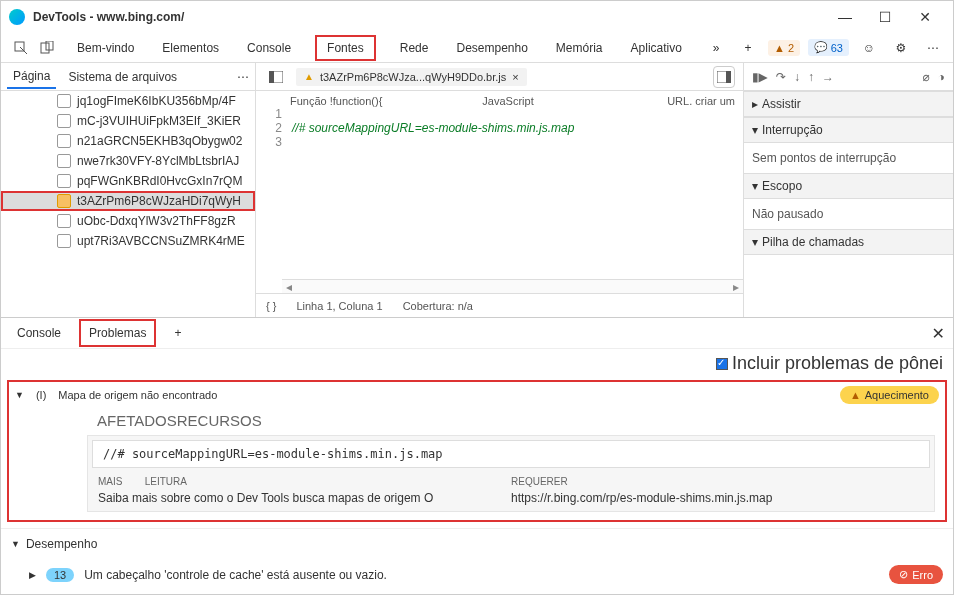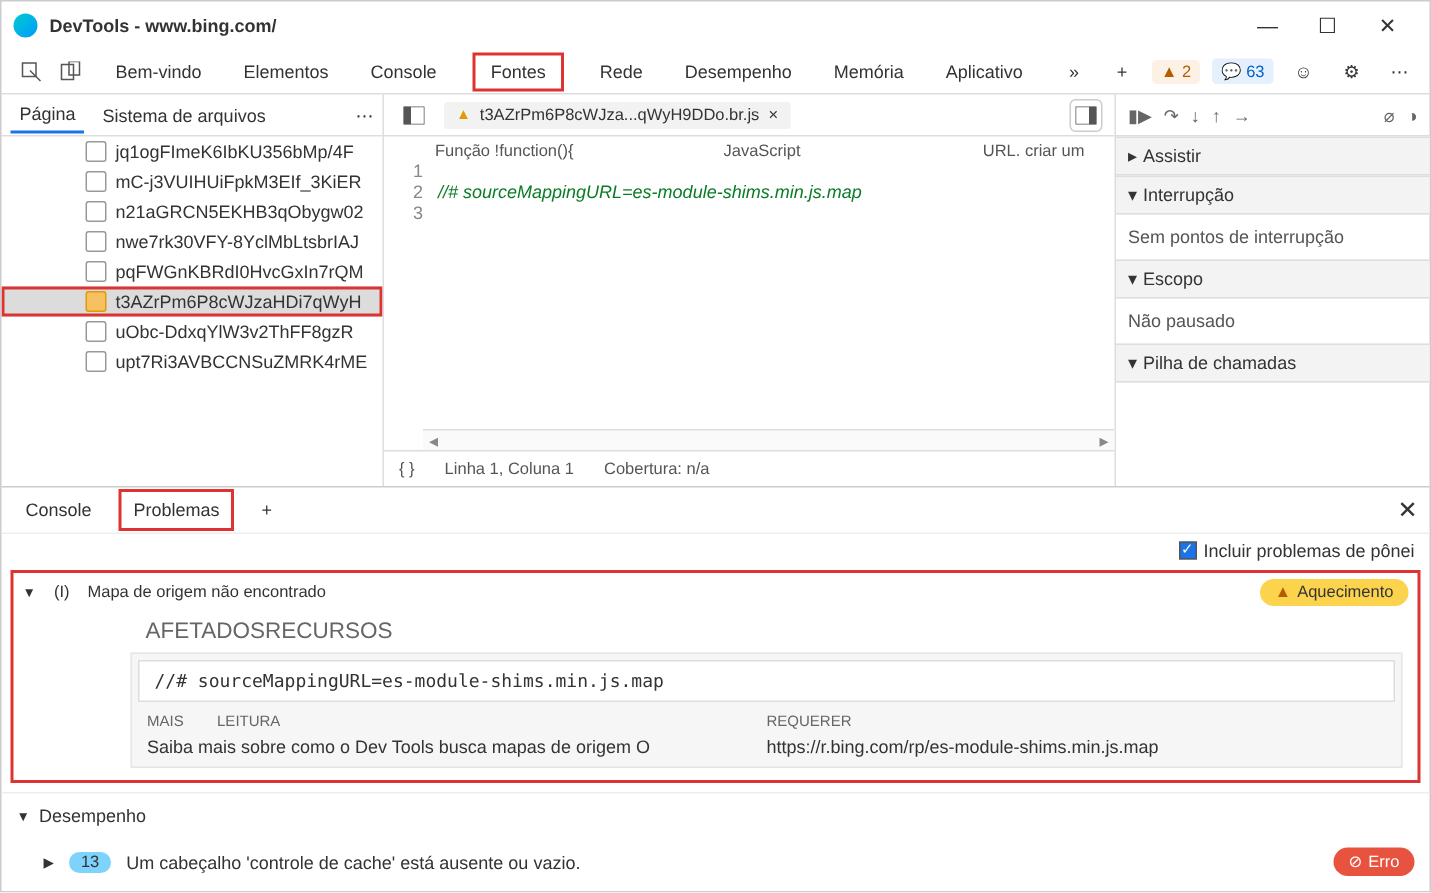--- a/index.html
+++ b/index.html
@@ -30,39 +30,39 @@
 .tree-item .ficon { width: 14px; height: 14px; border: 1px solid #999; border-radius: 2px; margin-right: 6px; flex-shrink: 0; background:#fff; }
 .tree-item.selected { background: #dcdcdc; }
 .tree-item.hl { outline: 2px solid #d33; outline-offset: -2px; }
 .tree-item.hl .ficon { background: #f7c063; border-color: #e09b00; }
 .mid-col { flex: 1; display: flex; flex-direction: column; }
 .file-tabs { height: 28px; display: flex; align-items: center; border-bottom: 1px solid #ddd; padding: 0 8px; gap: 8px; }
 .file-tab { background: #f2f2f2; padding: 3px 8px; border-radius: 2px; display: flex; align-items: center; gap: 6px; font-size: 11px;}
 .file-tab .warn-ico { color:#e09b00; font-size:10px;}
 .overflow-btn { width:22px; height:22px; border:1px solid #ccc; border-radius:4px; display:flex; align-items:center; justify-content:center; margin-left:auto;}
 .editor-area { flex: 1; position: relative; font-family: Consolas, monospace; font-size: 12px; overflow:hidden;}
-.editor-inner { position:absolute; top:0; left:0; right:12px; padding:4px 8px;}
+.editor-inner { position:absolute; top:0; left:0; right:0; padding:4px 8px;}
 .editor-row { display: flex; }
 .lineno { width: 18px; color: #888; text-align: right; margin-right: 10px; }
 .meta-row { display:flex; gap:100px; color:#555; font-size:11px; padding-left:26px;}
 .code-comment { color: #0a7c26; font-style: italic; }
 .scrollbar-h { position:absolute; bottom:0; left:26px; right:0; height:14px; border-top:1px solid #ddd; background:#fafafa; display:flex; align-items:center;}
 .scroll-arrow { width:14px; display:flex; justify-content:center; color:#888;}
 .editor-status { height: 24px; border-top: 1px solid #ddd; display: flex; align-items: center; padding: 0 10px; gap: 20px; font-size: 11px; color: #555; }
 .right-col { width: 210px; border-left: 1px solid #ddd; display: flex; flex-direction: column; }
 .debug-toolbar { height: 28px; border-bottom: 1px solid #ddd; display: flex; align-items: center; gap: 8px; padding: 0 8px; color:#666;}
 .section-head { background: #f3f3f3; border-bottom: 1px solid #ddd; border-top: 1px solid #ddd; padding: 5px 8px; font-size: 12px; display:flex; align-items:center; gap:4px;}
 .section-body { padding: 8px; font-size: 12px; color: #555; }
 .drawer { border-top: 1px solid #ccc; display: flex; flex-direction: column; }
 .drawer-tabs { height: 30px; display: flex; align-items: center; padding: 0 8px; gap: 10px; }
 .drawer-tab { padding: 5px 8px; }
 .drawer-tab.hl { border: 2px solid #d33; }
 .drawer-close { margin-left:auto; font-size:16px;}
 .drawer-toolbar { display:flex; align-items:center; padding:4px 10px; justify-content:flex-end; border-top:1px solid #eee;}
-.checkbox { display:flex; align-items:center; gap:4px; font-size:12px;}
+.checkbox { display:flex; align-items:center; gap:4px; font-size:18px;}
 .checkbox .box { width:12px; height:12px; border:1px solid #555; background:#1a73e8; position:relative;}
 .checkbox .box::after { content:"✓"; color:#fff; font-size:10px; position:absolute; top:-2px; left:0;}
 .issue-block { border: 2px solid #d33; margin: 2px 6px 6px 6px; padding: 4px 6px 8px 6px;}
 .issue-header { display:flex; align-items:center; gap:12px; font-size:11px;}
 .issue-header .tri { font-size:9px;}
 .issue-warn-badge { margin-left:auto; background:#fcd34d; padding:3px 10px; border-radius:10px; font-size:11px; display:flex; gap:4px; align-items:center;}
 .issue-subtabs { display:flex; font-size:15px; color:#666; padding: 8px 0 6px 82px;}
 .issue-card { margin-left:72px; margin-right:4px; background:#f6f6f6; border:1px solid #e5e5e5;}
 .issue-code { background:#fff; border:1px solid #ddd; padding:6px 10px; font-family:Consolas,monospace; font-size:12px; margin:4px;}
 .issue-detail { display:flex; padding:4px 10px 6px 10px; font-size:12px;}

